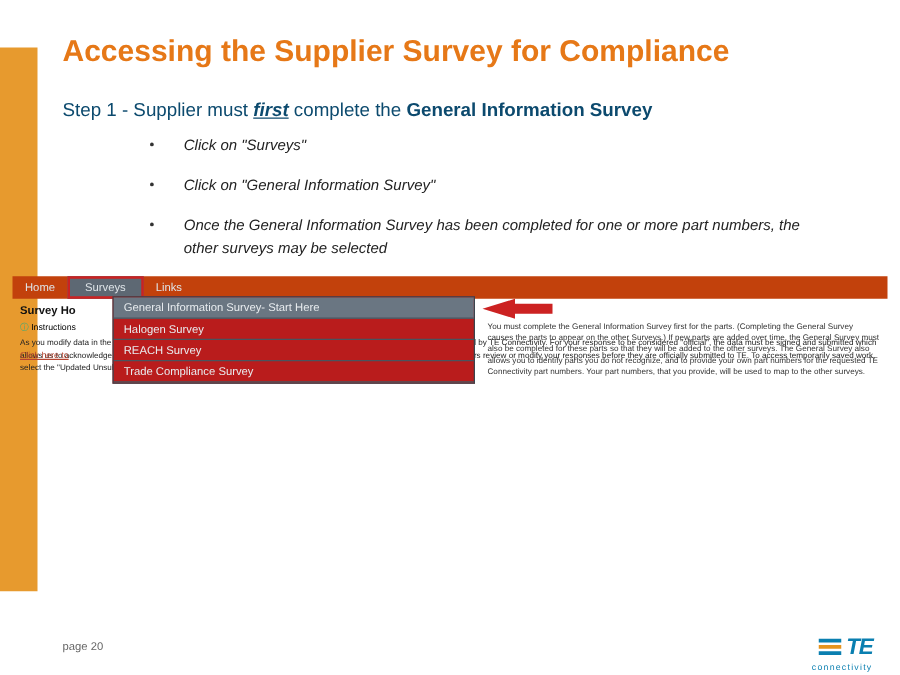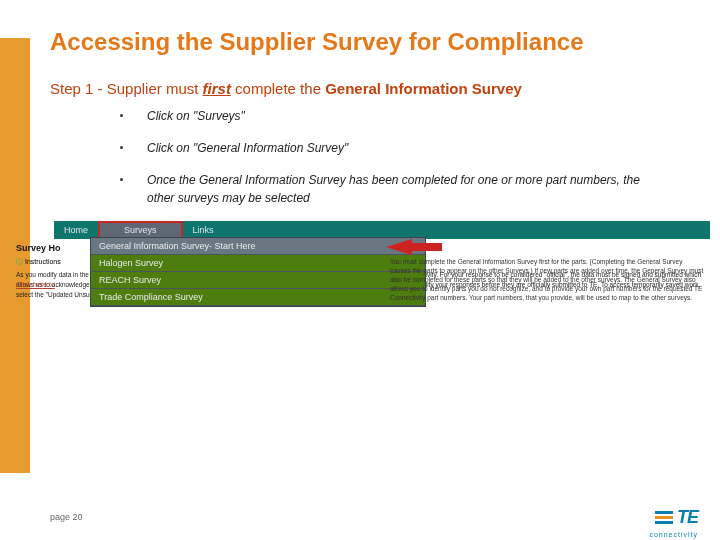--- a/index.html
+++ b/index.html
@@ -23,21 +23,21 @@
     padding: 28px 56px 0 50px;
   }
   .title {
     font-size: 24px;
     font-weight: bold;
     color: #e67817;
     margin-bottom: 24px;
   }
   .step {
     font-size: 15px;
-    color: #c2410c;
+    color: #0c4a6e;
     margin-bottom: 10px;
   }
   .step .first {
     font-weight: bold;
     font-style: italic;
     text-decoration: underline;
   }
   .step .bold { font-weight: bold; }
   .bullets {
     margin-left: 70px;
@@ -59,54 +59,53 @@
     margin-top: 7px;
     margin-right: 24px;
     flex-shrink: 0;
   }
   .bullet-text { font-style: italic; }
   .screenshot-wrap {
     margin: 6px 10px 0 10px;
     position: relative;
   }
   .menu-bar {
-    background: #0f766e;
+    background: #c2410c;
     display: flex;
     height: 18px;
     align-items: center;
-    margin-left: 44px;
   }
   .menu-bar .tab {
     color: #dfe4e8;
     font-size: 9px;
     padding: 0 10px;
     height: 100%;
     display: flex;
     align-items: center;
   }
   .menu-bar .tab.sel {
     background: #5d6873;
     border: 2px solid #c22;
-    padding: 0 24px;
+    padding: 0 12px;
     height: 18px;
   }
   .survey-label {
     font-size: 9px;
     font-weight: bold;
     color: #111;
     margin: 4px 0 2px 6px;
   }
   .dropdown-area {
     position: relative;
     margin-left: 80px;
     margin-top: -2px;
   }
   .dropdown {
-    width: 336px;
-    background: #4d7c0f;
+    width: 290px;
+    background: #b91c1c;
     border: 1px solid #3b444d;
   }
   .dropdown .dd-item {
     color: #e8ecef;
     font-size: 9px;
     padding: 3px 8px;
     border-bottom: 1px solid #4a545e;
   }
   .dropdown .dd-item.sel {
     background: #6a7682;

